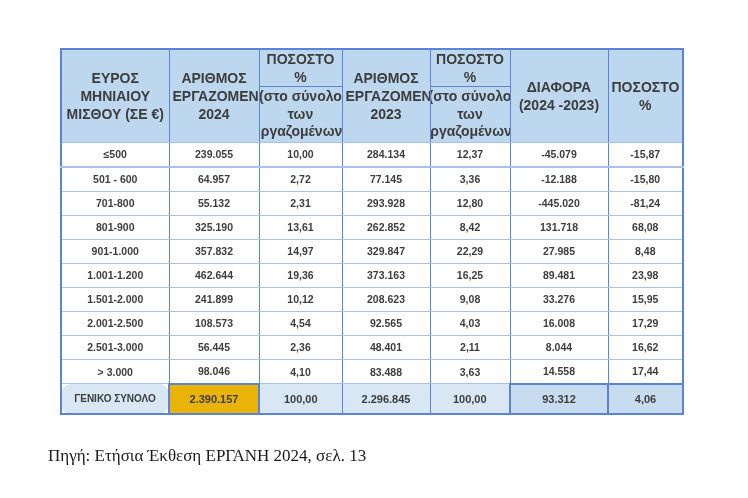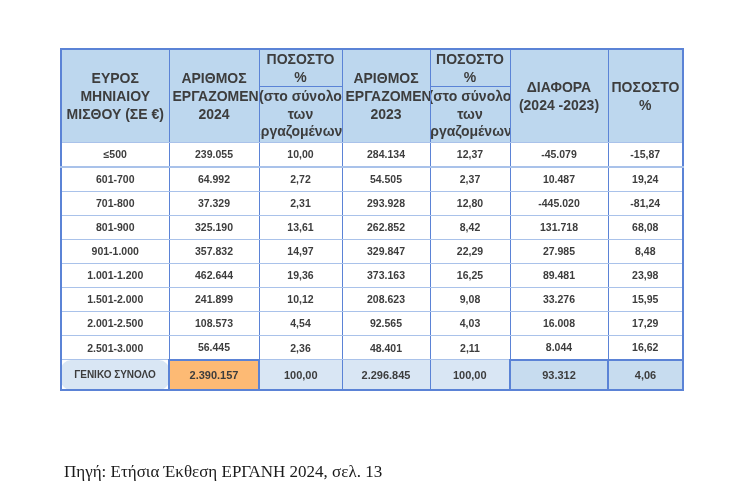--- a/index.html
+++ b/index.html
@@ -62,33 +62,32 @@
     margin-left:44px;
   }
   tfoot th, tfoot td{
     background:var(--total-fill);
     font-size:11px;
     height:26px;
     border-top:1px solid var(--border-strong);
   }
   tfoot th{font-size:10px;border-radius:10px;}
   tfoot td.cell-white{
-    background:#fdba74;
+    background:#eab308;
     border:2px solid var(--border-strong);
   }
   tfoot td.cell-highlight{
     background:var(--highlight-fill);
     border:2px solid var(--border-strong);
   }
   .source-note{
-    position:absolute;left:64px;top:446px;
+    position:absolute;left:48px;top:446px;
     font-family:"Liberation Serif", serif;
     font-size:17px;color:#1A1A1A;
     white-space:nowrap;
-    margin-top:16px;
   }
 </style>
 </head>
 <body>
 
 <div class="canvas">
 
   <table class="salary">
     <colgroup>
       <col style="width:108px">
@@ -124,31 +123,31 @@
         <tr class="first-row">
           <th>≤500</th>
           <td>239.055</td>
           <td>10,00</td>
           <td>284.134</td>
           <td>12,37</td>
           <td>-45.079</td>
           <td>-15,87</td>
         </tr>
         <tr>
-          <th>601-700</th>
-          <td>64.992</td>
+          <th>501 - 600</th>
+          <td>64.957</td>
           <td>2,72</td>
-          <td>54.505</td>
-          <td>2,37</td>
-          <td>10.487</td>
-          <td>19,24</td>
+          <td>77.145</td>
+          <td>3,36</td>
+          <td>-12.188</td>
+          <td>-15,80</td>
         </tr>
         <tr>
           <th>701-800</th>
-          <td>37.329</td>
+          <td>55.132</td>
           <td>2,31</td>
           <td>293.928</td>
           <td>12,80</td>
           <td>-445.020</td>
           <td>-81,24</td>
         </tr>
         <tr>
           <th>801-900</th>
           <td>325.190</td>
           <td>13,61</td>
@@ -194,20 +193,29 @@
           <td>17,29</td>
         </tr>
         <tr>
           <th>2.501-3.000</th>
           <td>56.445</td>
           <td>2,36</td>
           <td>48.401</td>
           <td>2,11</td>
           <td>8.044</td>
           <td>16,62</td>
+        </tr>
+        <tr>
+          <th>&gt; 3.000</th>
+          <td>98.046</td>
+          <td>4,10</td>
+          <td>83.488</td>
+          <td>3,63</td>
+          <td>14.558</td>
+          <td>17,44</td>
         </tr>
       </tbody>
     <tfoot>
       <tr>
         <th>ΓΕΝΙΚΟ ΣΥΝΟΛΟ</th>
         <td class="cell-white">2.390.157</td>
         <td>100,00</td>
         <td>2.296.845</td>
         <td>100,00</td>
         <td class="cell-highlight">93.312</td>

